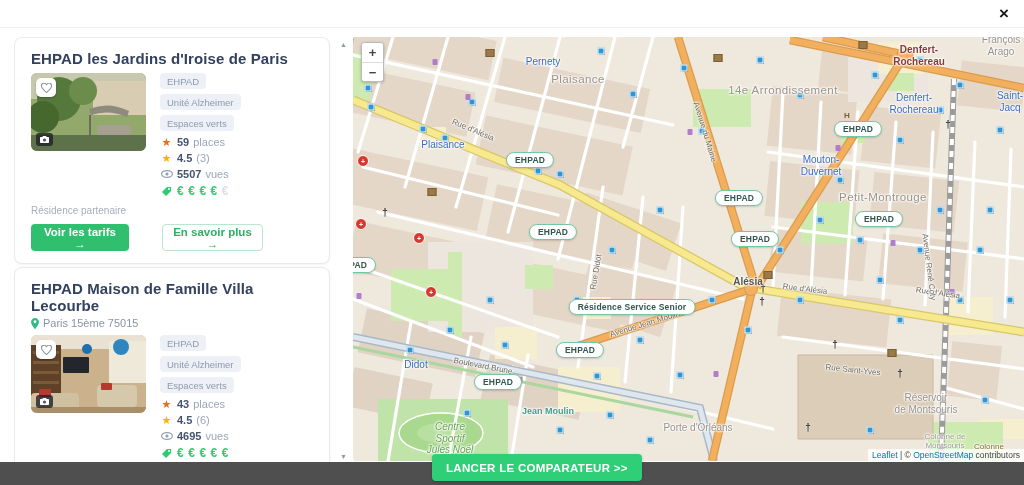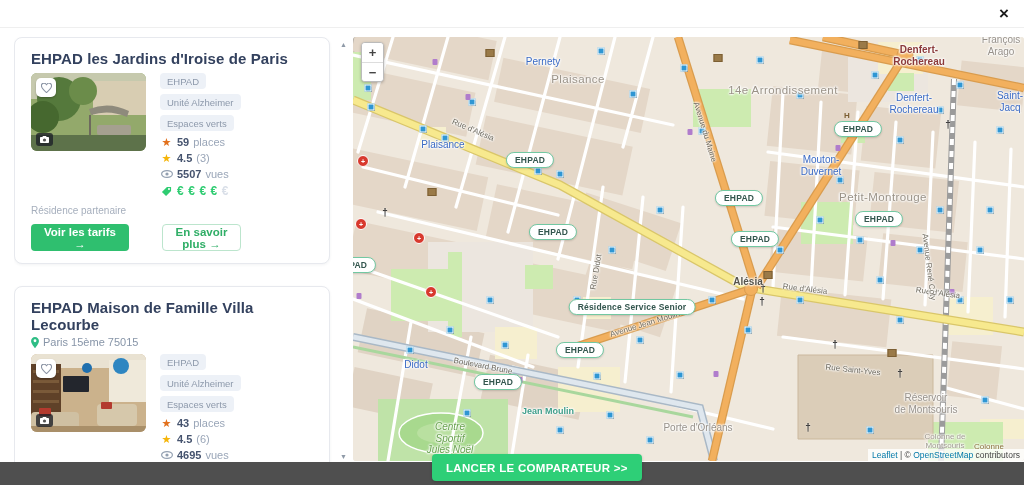--- a/index.html
+++ b/index.html
@@ -3,21 +3,21 @@
 <meta charset="utf-8">
 <style>
   html,body{margin:0;padding:0;background:#fff;}
   .stage{position:relative;width:1024px;height:485px;background:#fff;overflow:hidden;
          font-family:"Liberation Sans",sans-serif;}
   .topline{position:absolute;top:27px;left:0;right:0;height:1px;background:#efefef;}
   .close{position:absolute;top:4px;right:9px;background:none;border:none;font-size:17px;
          font-weight:700;color:#1a1a1a;cursor:pointer;z-index:7;font-family:inherit;line-height:1;}
   
   .panel{position:absolute;left:14px;top:37px;width:324px;height:448px;overflow:hidden;z-index:2;}
-  .card{background:#fff;border:1px solid #e7e9ee;border-radius:8px;padding:12px 16px;margin-bottom:22px;
+  .card{background:#fff;border:1px solid #e7e9ee;border-radius:8px;padding:12px 16px;margin-bottom:3px;
         box-shadow:0 1px 3px rgba(40,50,70,.06);width:316px;box-sizing:border-box;}
   .c-title{font-size:15px;font-weight:700;color:#33415e;cursor:pointer;letter-spacing:.1px;}
   .c-loc{display:flex;align-items:center;gap:4px;font-size:11px;color:#8795a8;margin-top:3px;}
   .c-body{display:flex;margin-top:6px;}
   .c-photo{position:relative;width:115px;height:78px;border-radius:6px;overflow:hidden;flex:none;cursor:pointer;}
   .heart{position:absolute;top:5px;left:5px;width:20px;height:19px;background:#fff;border-radius:5px;
          display:flex;align-items:center;justify-content:center;box-shadow:0 1px 2px rgba(0,0,0,.25);cursor:pointer;}
   .cam{position:absolute;bottom:5px;left:5px;height:13px;padding:0 4px;background:rgba(30,33,40,.8);
        border-radius:3px;display:flex;align-items:center;gap:3px;}
   .c-info{margin-left:14px;flex:1;min-width:0;}
@@ -27,21 +27,21 @@
   .stat b{color:#45536e;font-weight:700;}
   .sticon{width:13px;display:inline-flex;justify-content:center;flex:none;}
   .star{color:#f5b50a;font-size:11px;line-height:1;}
   .star.places{color:#e2711d;}
   .eu{font-size:12px;font-weight:700;color:#2ecc71;letter-spacing:.5px;}
   .eu.off{color:#d9dfe8;}
   .c-partner{font-size:10px;color:#a6afbd;margin-top:7px;}
   .c-ctas{display:flex;gap:33px;margin-top:8px;}
   .btn-p{background:#2fbf6f;color:#fff;border:none;border-radius:4px;height:27px;width:98px;
          font-size:11.5px;font-weight:700;cursor:pointer;font-family:inherit;}
-  .btn-o{background:#fff;color:#2fae66;border:1px solid #bce5cd;border-radius:4px;height:27px;width:79px;
+  .btn-o{background:#fff;color:#2fae66;border:1px solid #bce5cd;border-radius:4px;height:27px;width:101px;
          font-size:11.5px;font-weight:700;cursor:pointer;font-family:inherit;}
   .sarr{position:absolute;left:340px;font-size:7px;color:#8f9aa8;cursor:pointer;z-index:3;line-height:1;}
   .sarr.up{top:41px;} .sarr.down{top:453px;}
   
   .map{position:absolute;left:353px;top:37px;width:671px;height:424px;overflow:hidden;background:#efe8dd;
        border-radius:3px;z-index:1;cursor:grab;}
   .map svg.base{position:absolute;left:0;top:0;}
   #map-overlay{position:absolute;inset:0;}
   .tsq{position:absolute;width:5px;height:5px;background:#2f96d3;border:1px solid #fff;
        transform:translate(-50%,-50%);box-shadow:0 0 1px rgba(0,0,0,.4);z-index:1;cursor:pointer;}

